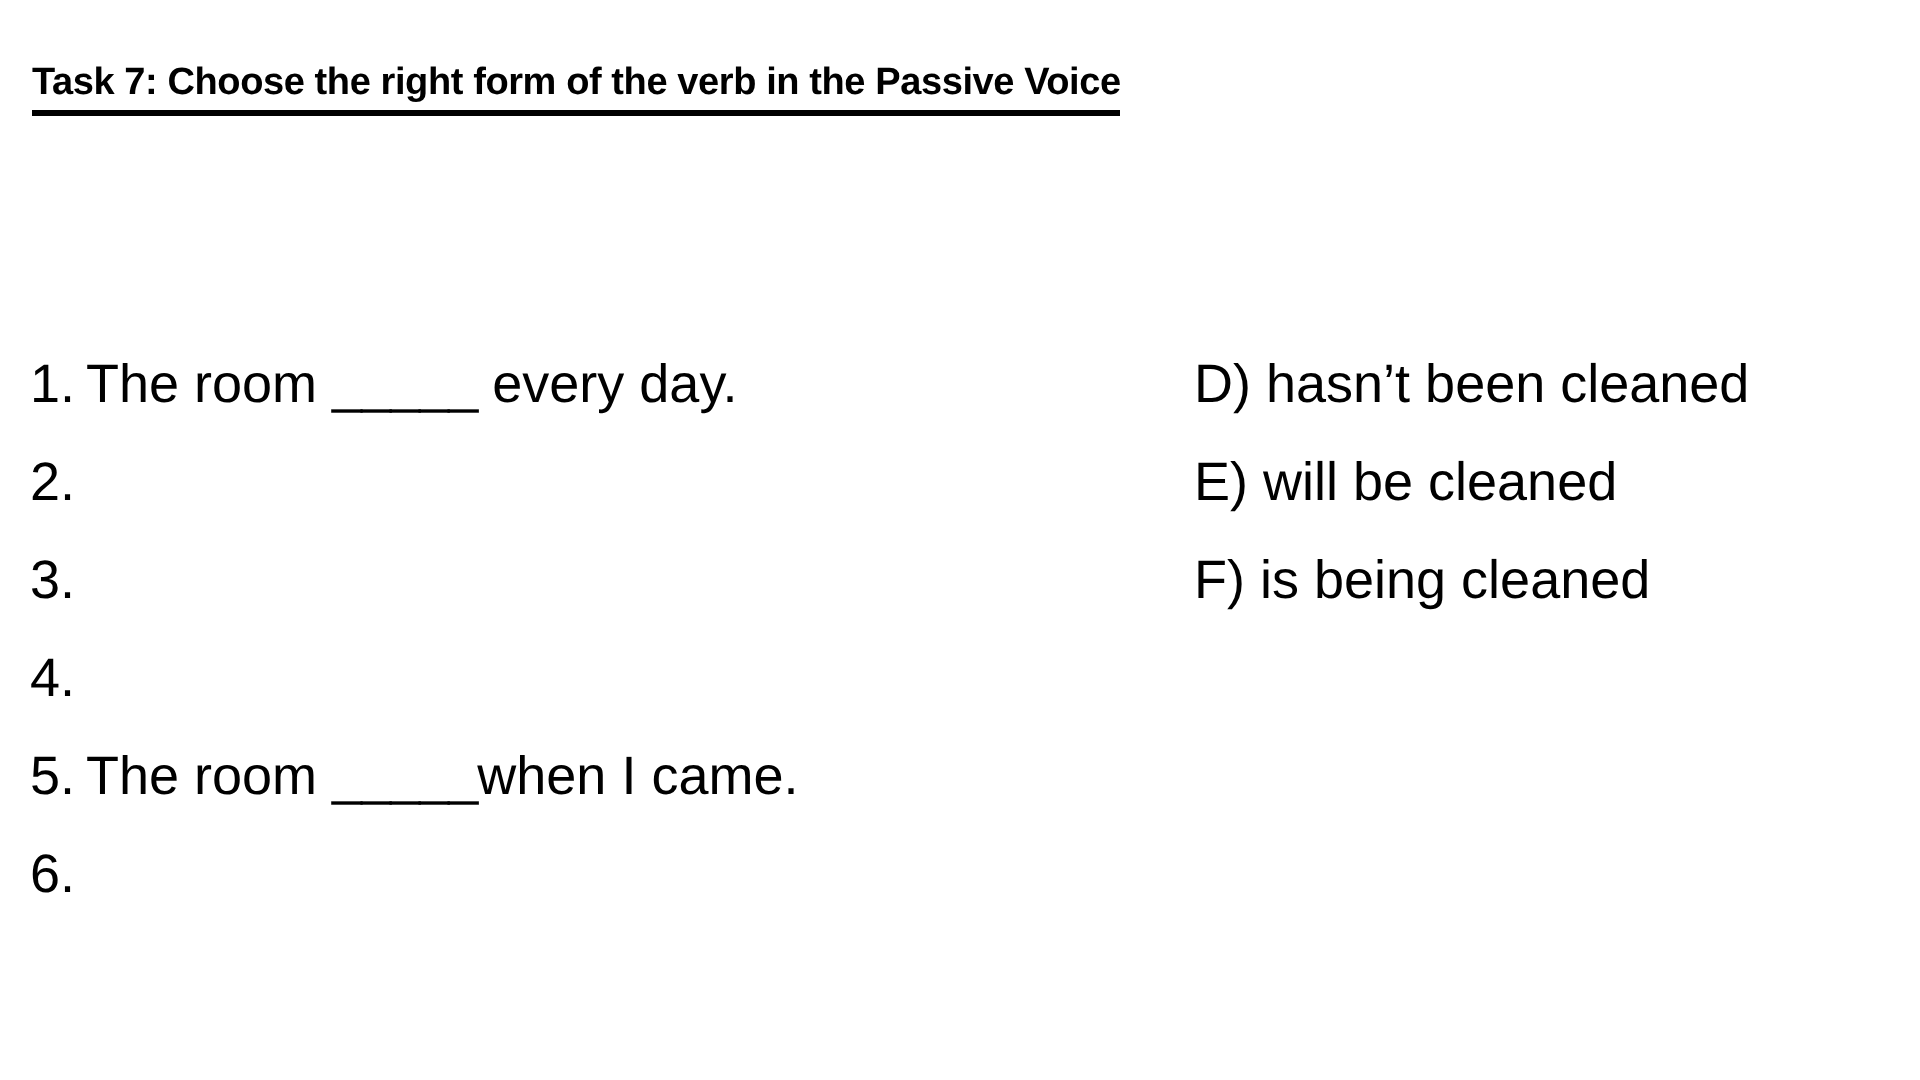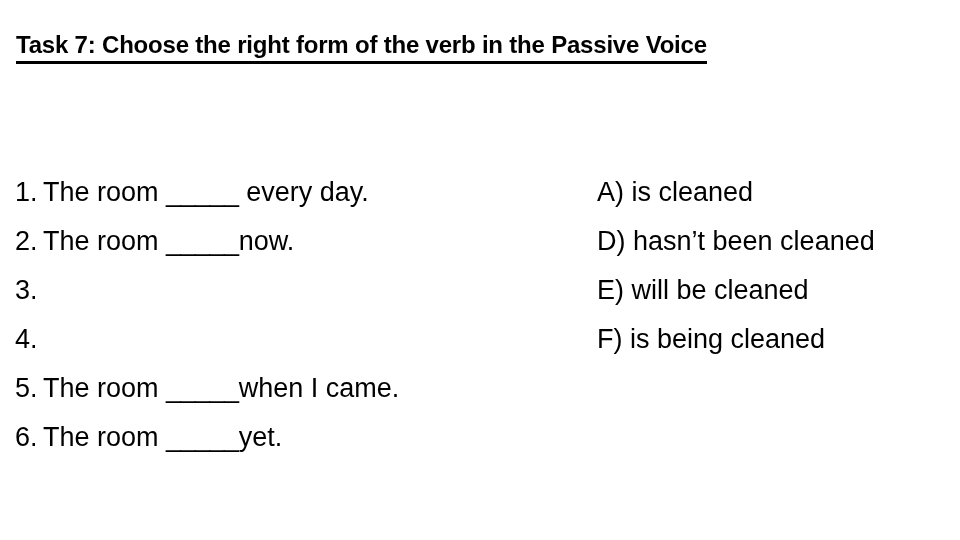--- a/index.html
+++ b/index.html
@@ -27,21 +27,21 @@
   
   .title-block {
     position: absolute;
     left: 16px;
     top: 30px;
     width: 912px;
   }
   .title {
     display: inline;
     font-family: "Liberation Sans Narrow", "Liberation Sans", sans-serif;
-    font-size: 24px;
+    font-size: 19px;
     font-weight: bold;
     line-height: 1.25;
     letter-spacing: -0.2px;
     color: #000000;
     border-bottom: 3px solid #000000;
     padding-bottom: 3px;
     white-space: nowrap;
     transform: scaleX(0.965);
     transform-origin: left center;
   }
@@ -120,46 +120,43 @@
 
     <div class="col-questions">
 
       <div class="q-row">
         <span class="q-num">1.</span>
         <span class="q-text"><span>The room </span><span class="blank">_____</span><span> every day.</span></span>
       </div>
 
       <div class="q-row">
         <span class="q-num">2.</span>
-        <span class="q-text"><span>The room </span><span class="blank">_____</span><span>now.</span></span>
       </div>
 
       <div class="q-row">
         <span class="q-num">3.</span>
       </div>
 
       <div class="q-row">
         <span class="q-num">4.</span>
       </div>
 
       <div class="q-row">
         <span class="q-num">5.</span>
         <span class="q-text"><span>The room </span><span class="blank">_____</span><span>when I came.</span></span>
       </div>
 
       <div class="q-row">
         <span class="q-num">6.</span>
-        <span class="q-text"><span>The room </span><span class="blank">_____</span><span>yet.</span></span>
       </div>
 
     </div>
 
     <div class="col-answers">
 
-      <div class="a-row"><span class="a-letter">A)</span><span class="a-text"> is cleaned</span></div>
 
 
 
       <div class="a-row"><span class="a-letter">D)</span><span class="a-text"> hasn’t been cleaned</span></div>
 
       <div class="a-row"><span class="a-letter">E)</span><span class="a-text"> will be cleaned</span></div>
 
       <div class="a-row"><span class="a-letter">F)</span><span class="a-text"> is being cleaned</span></div>
 
     </div>

